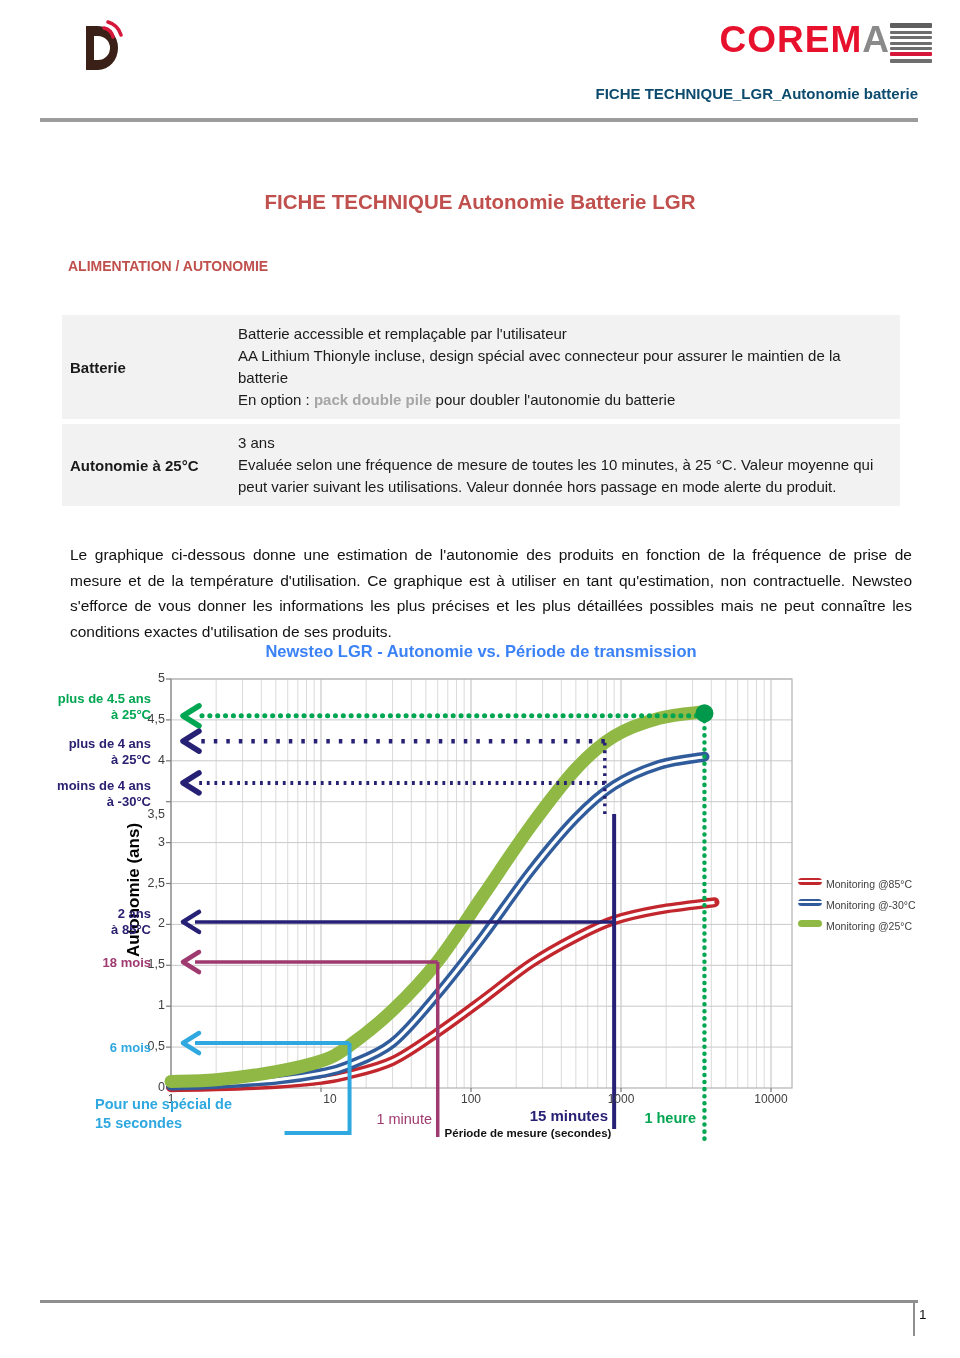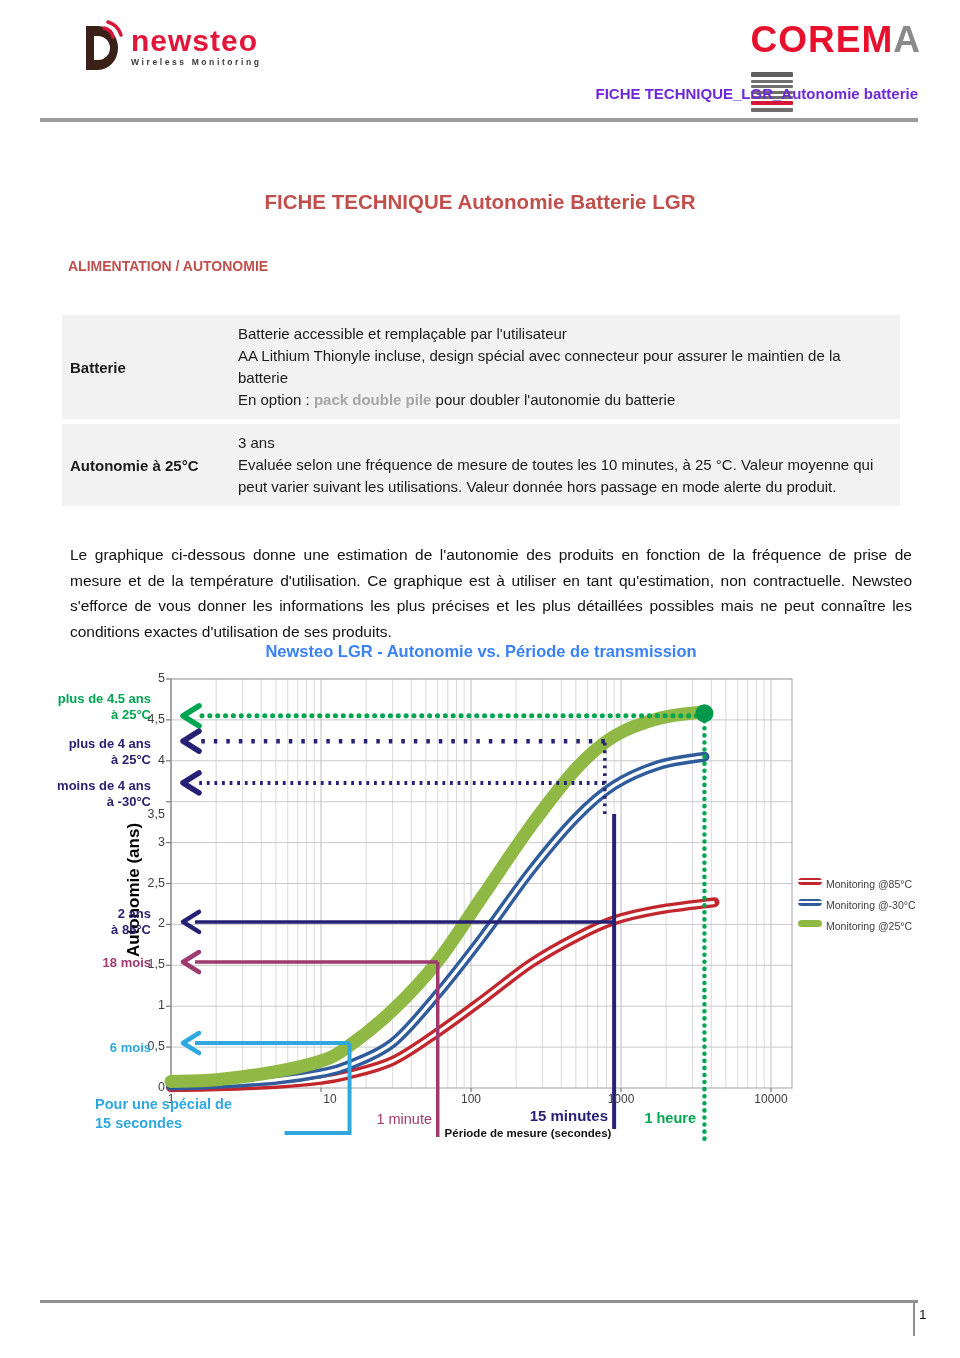--- a/index.html
+++ b/index.html
@@ -4,31 +4,31 @@
 <style>
   html,body{margin:0;padding:0;background:#e9e9e9;}
   .page{position:relative;width:960px;height:1358px;background:#ffffff;margin:0 auto;
         font-family:"Liberation Sans", sans-serif;color:#1a1a1a;overflow:hidden;}
 
   
   .logo-left{position:absolute;left:78px;top:20px;display:flex;align-items:flex-start;}
   .logo-text-wrap{margin-left:3px;margin-top:6px;}
   .logo-word{font-size:30px;font-weight:600;color:#e0173a;letter-spacing:1px;line-height:30px;}
   .logo-tagline{font-size:8.5px;font-weight:bold;color:#3a3a3a;letter-spacing:2.6px;margin-top:1px;}
-  .brand-right{position:absolute;right:39px;top:20px;display:flex;align-items:flex-start;gap:9px;flex-direction:column;}
+  .brand-right{position:absolute;right:28px;top:20px;display:flex;align-items:flex-start;gap:0;}
   .corema-text{font-size:37px;font-weight:800;letter-spacing:1px;line-height:40px;}
   .corema-red{color:#e8112d;}
   .corema-gray{color:#8a8a8a;}
   .bars-icon{display:flex;flex-direction:column;gap:2.6px;width:42px;margin-top:3px;}
   .bars-icon i{display:block;height:3px;background:#6e6e6e;border-radius:1px;}
   .bars-icon i:nth-child(1){height:5px;background:#5f5f5f;}
   .bars-icon i:nth-child(5){height:2.5px;}
   .bars-icon i:nth-child(6){height:4px;background:#d6173a;}
   .bars-icon i:nth-child(7){height:4px;}
-  .doc-ref{position:absolute;right:42px;top:85px;font-size:15px;font-weight:600;color:#6d28d9;}
+  .doc-ref{position:absolute;right:42px;top:85px;font-size:15px;font-weight:600;color:#0c4a6e;}
   .divider{position:absolute;left:40px;top:118px;width:878px;height:4px;background:#9c9c9c;}
 
   
   .doc-title{position:absolute;left:0;top:190px;width:960px;text-align:center;
              font-size:20.5px;font-weight:600;color:#c0504d;}
   .section-heading{position:absolute;left:68px;top:258px;font-size:14px;font-weight:bold;color:#c0504d;}
 
   
   .spec-table{position:absolute;left:62px;top:315px;width:838px;font-size:15px;}
   .spec-row{display:flex;background:#f2f2f2;margin-bottom:5px;}
@@ -67,24 +67,20 @@
 <body>
 
 <div class="page">
 
   <div class="logo-left">
     <svg width="50" height="52" viewBox="0 0 50 52">
       <path d="M8,6 h12 a20,22 0 0 1 0,44 H8 z M16,16 v24 h4 a12,12 0 0 0 0,-24 z" fill="#3b2017" fill-rule="evenodd"></path>
       <path d="M26,8 a12,12 0 0 1 9,9" stroke="#d6173a" stroke-width="3.5" fill="none" stroke-linecap="round"></path>
       <path d="M30,2 a19,19 0 0 1 13,13" stroke="#d6173a" stroke-width="3.5" fill="none" stroke-linecap="round"></path>
     </svg>
-    <div class="logo-text-wrap">
-      <div class="logo-word">newsteo</div>
-      <div class="logo-tagline">Wireless Monitoring</div>
-    </div>
   </div>
 
   <div class="brand-right">
     <div class="corema-text"><span class="corema-red">COREM</span><span class="corema-gray">A</span></div>
     <span class="bars-icon">
         <i></i>
         <i></i>
         <i></i>
         <i></i>
         <i></i>

